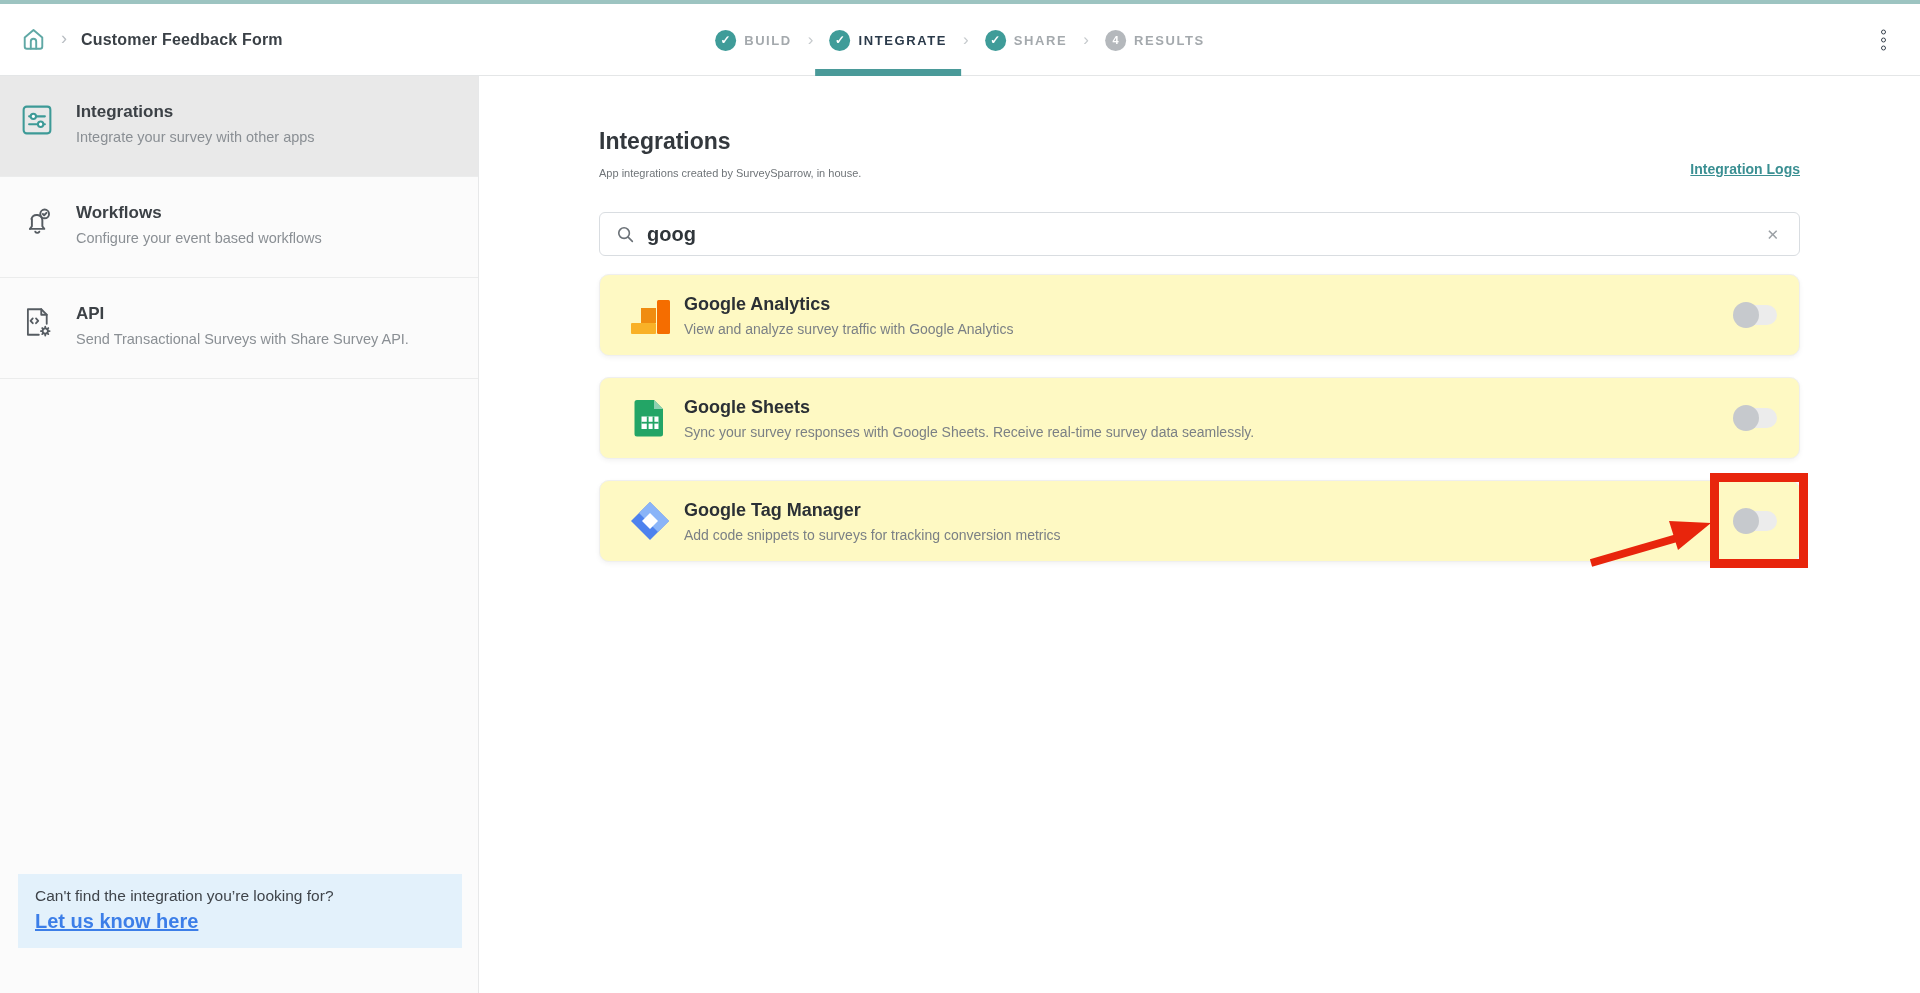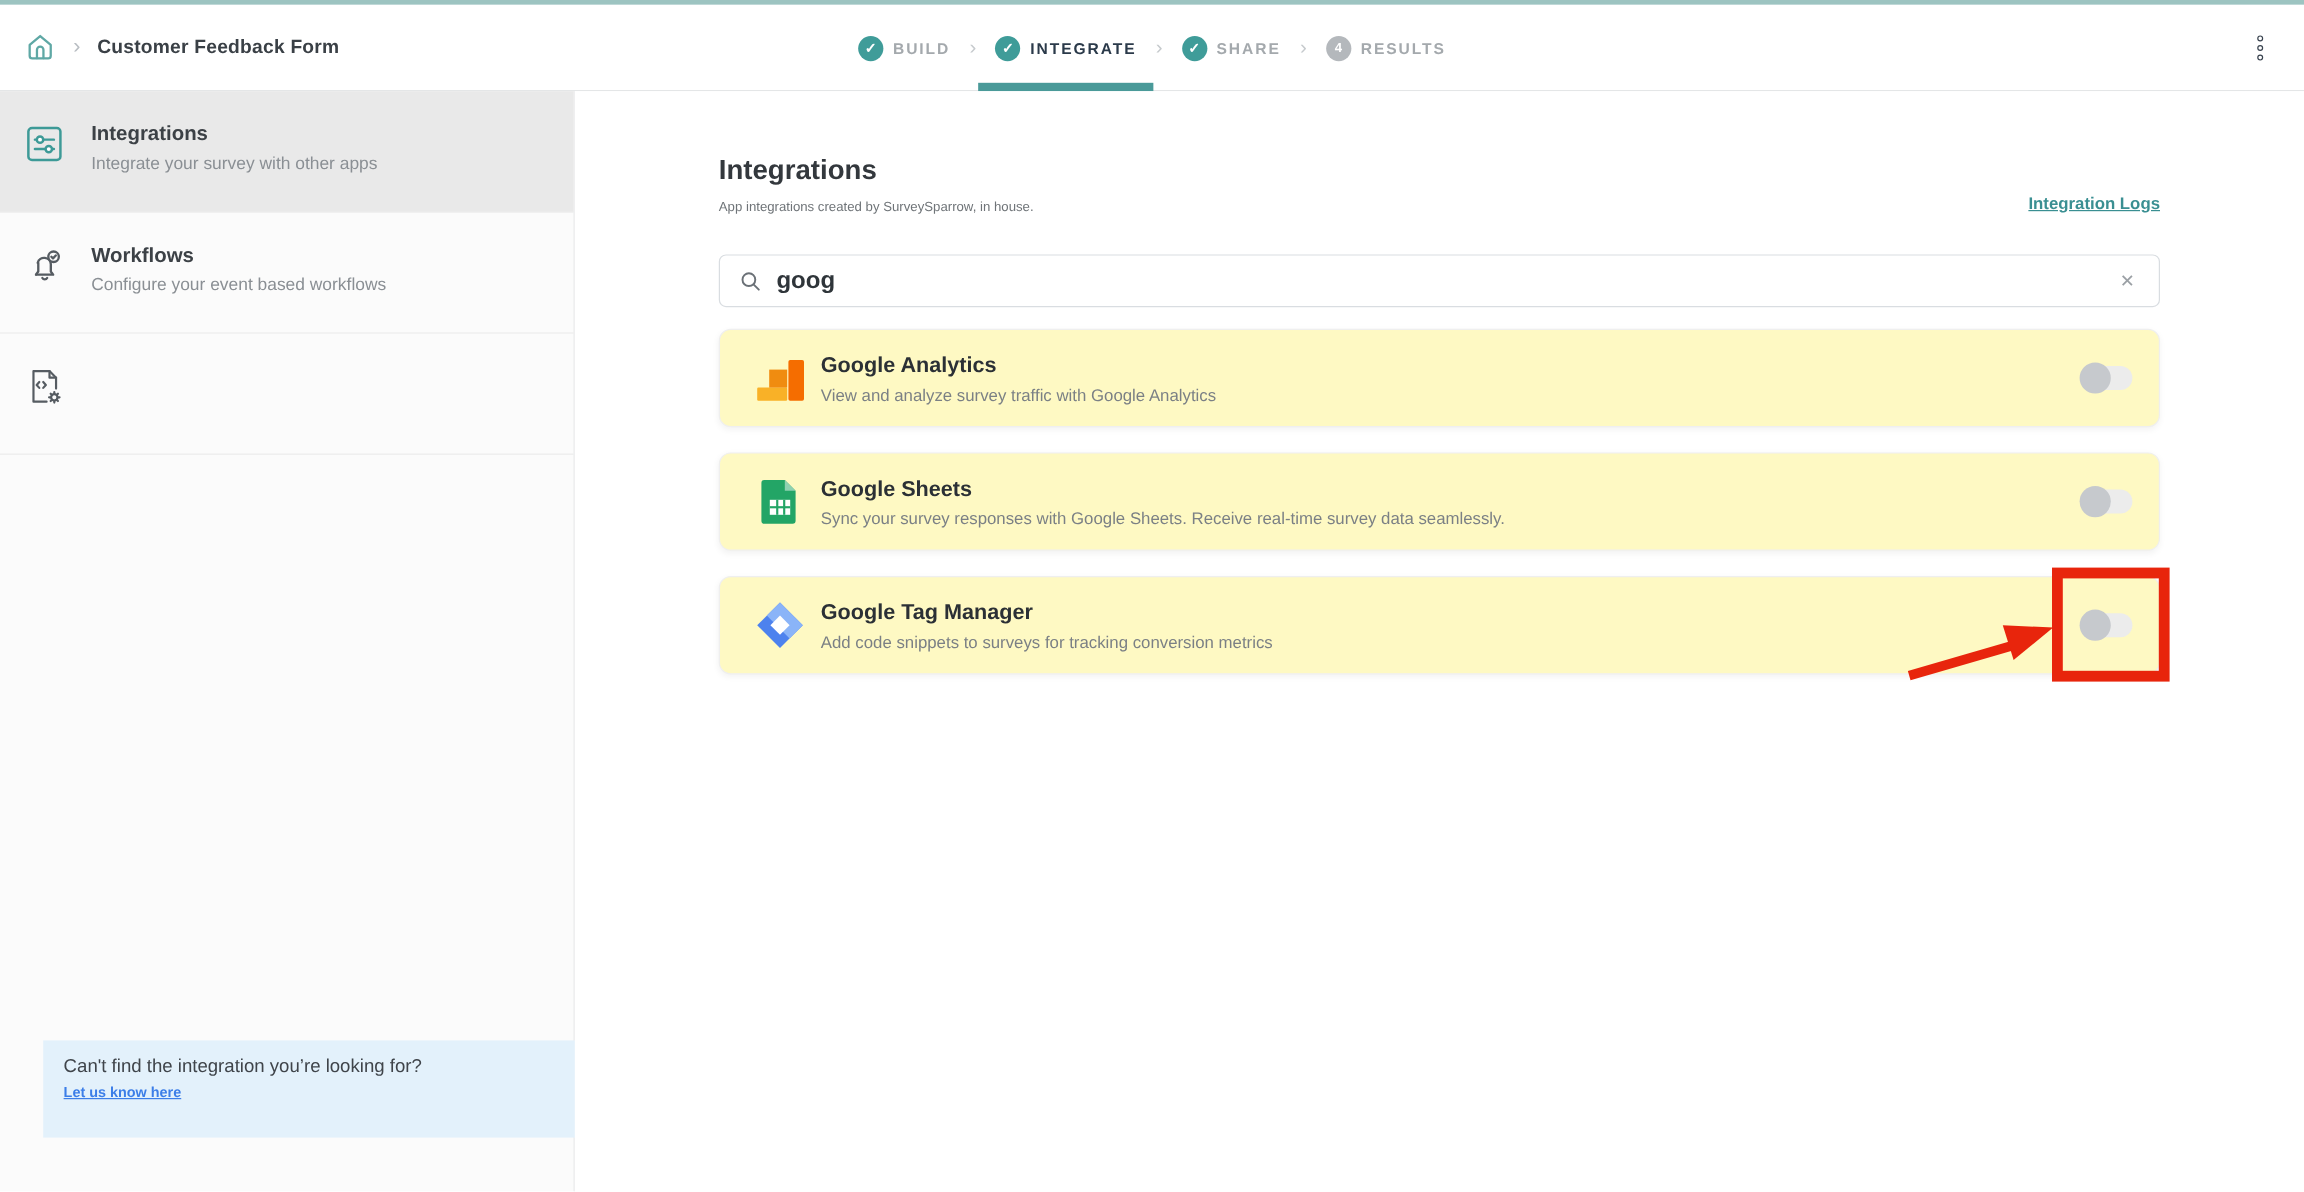--- a/index.html
+++ b/index.html
@@ -37,23 +37,23 @@
   .sidebar { position:relative; width:479px; background:#fbfbfb; border-right:1px solid #e7e8e9; }
   .side-item { display:flex; align-items:flex-start; padding:26px 20px 24px 20px;
                border-bottom:1px solid #ebecec; cursor:pointer; min-height:101px; }
   .side-item.active { background:#e9e9e9; }
   .side-ico { width:38px; flex:0 0 38px; margin-right:18px; margin-top:1px; color:#565c62; }
   .side-item.active .side-ico { color:#3d9a97; }
   .side-title { font-size:17px; font-weight:700; color:#3c4146; }
   .side-desc { font-size:14.5px; color:#8a8f94; margin-top:7px; }
 
   .promo { position:absolute; left:18px; bottom:45px; width:444px; background:#e3f1fb;
-           padding:13px 17px 29px 17px;margin-left:18px; }
+           padding:13px 17px 15px 17px; }
   .promo-q { font-size:15.5px; color:#3f444a; }
-  .promo-link { display:inline-block; margin-top:5px; font-size:12px; font-weight:700;
+  .promo-link { display:inline-block; margin-top:5px; font-size:20px; font-weight:700;
                 color:#3c7ee8; text-decoration:underline; cursor:pointer; }
 
   
   .main { flex:1; background:#fff; padding:52px 120px 0 120px; position:relative; }
   .main-head { display:flex; justify-content:space-between; align-items:flex-end; }
   .page-title { font-size:23px; font-weight:700; color:#33383d; }
   .page-sub { font-size:11px; color:#6f7478; margin-top:12px; }
   .logs-link { font-size:14px; font-weight:700; color:#3a8f92; text-decoration:underline;
                cursor:pointer; margin-bottom:2px; }
 
@@ -169,20 +169,24 @@
     <div class="side-item">
       <span class="side-ico">
         <svg width="34" height="34" viewBox="0 0 28 28" fill="none" stroke="currentColor" stroke-width="1.5" stroke-linecap="round" stroke-linejoin="round">
           <path d="M6.5 3.5 h11 l4.5 4.5 v7.5 M6.5 3.5 v21 h9"></path>
           <path d="M17.5 3.5 v4.5 h4.5"></path>
           <path d="M10.5 11 l-1.8 2 l1.8 2 M13.2 11 l1.8 2 l-1.8 2"></path>
           <circle cx="20.8" cy="21.5" r="2.2"></circle>
           <path d="M20.8 17.9 v1.2 M20.8 23.9 v1.2 M17.2 21.5 h1.2 M23.2 21.5 h1.2 M18.3 19 l.9 .9 M22.4 23.1 l.9 .9 M23.3 19 l-.9 .9 M19.2 23.1 l-.9 .9"></path>
         </svg>
       </span>
+      <div>
+        <div class="side-title">API</div>
+        <div class="side-desc">Send Transactional Surveys with Share Survey API.</div>
+      </div>
     </div>
 
     <div class="promo">
       <div class="promo-q">Can't find the integration you’re looking for?</div>
       <span class="promo-link">Let us know here</span>
     </div>
   </div>
 
   <div class="main">
     <div class="main-head">

